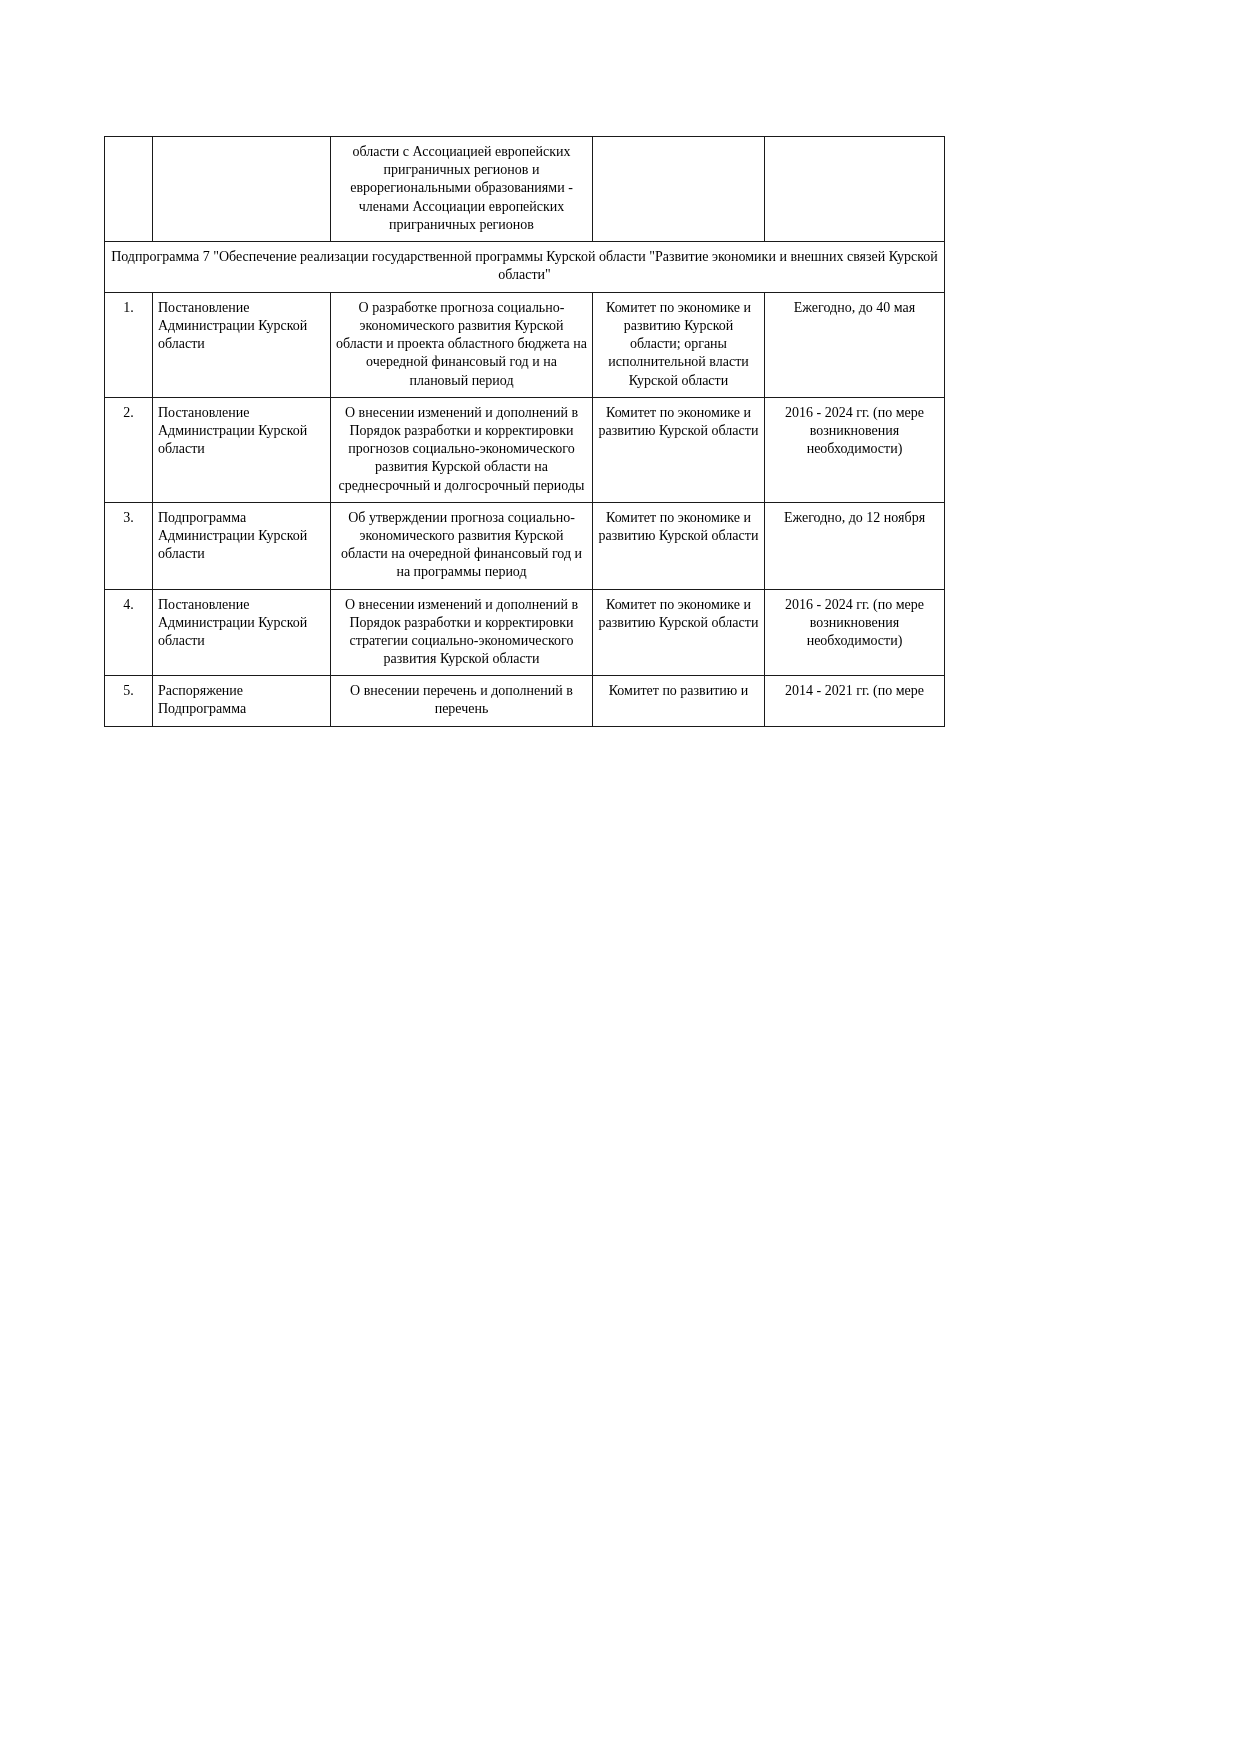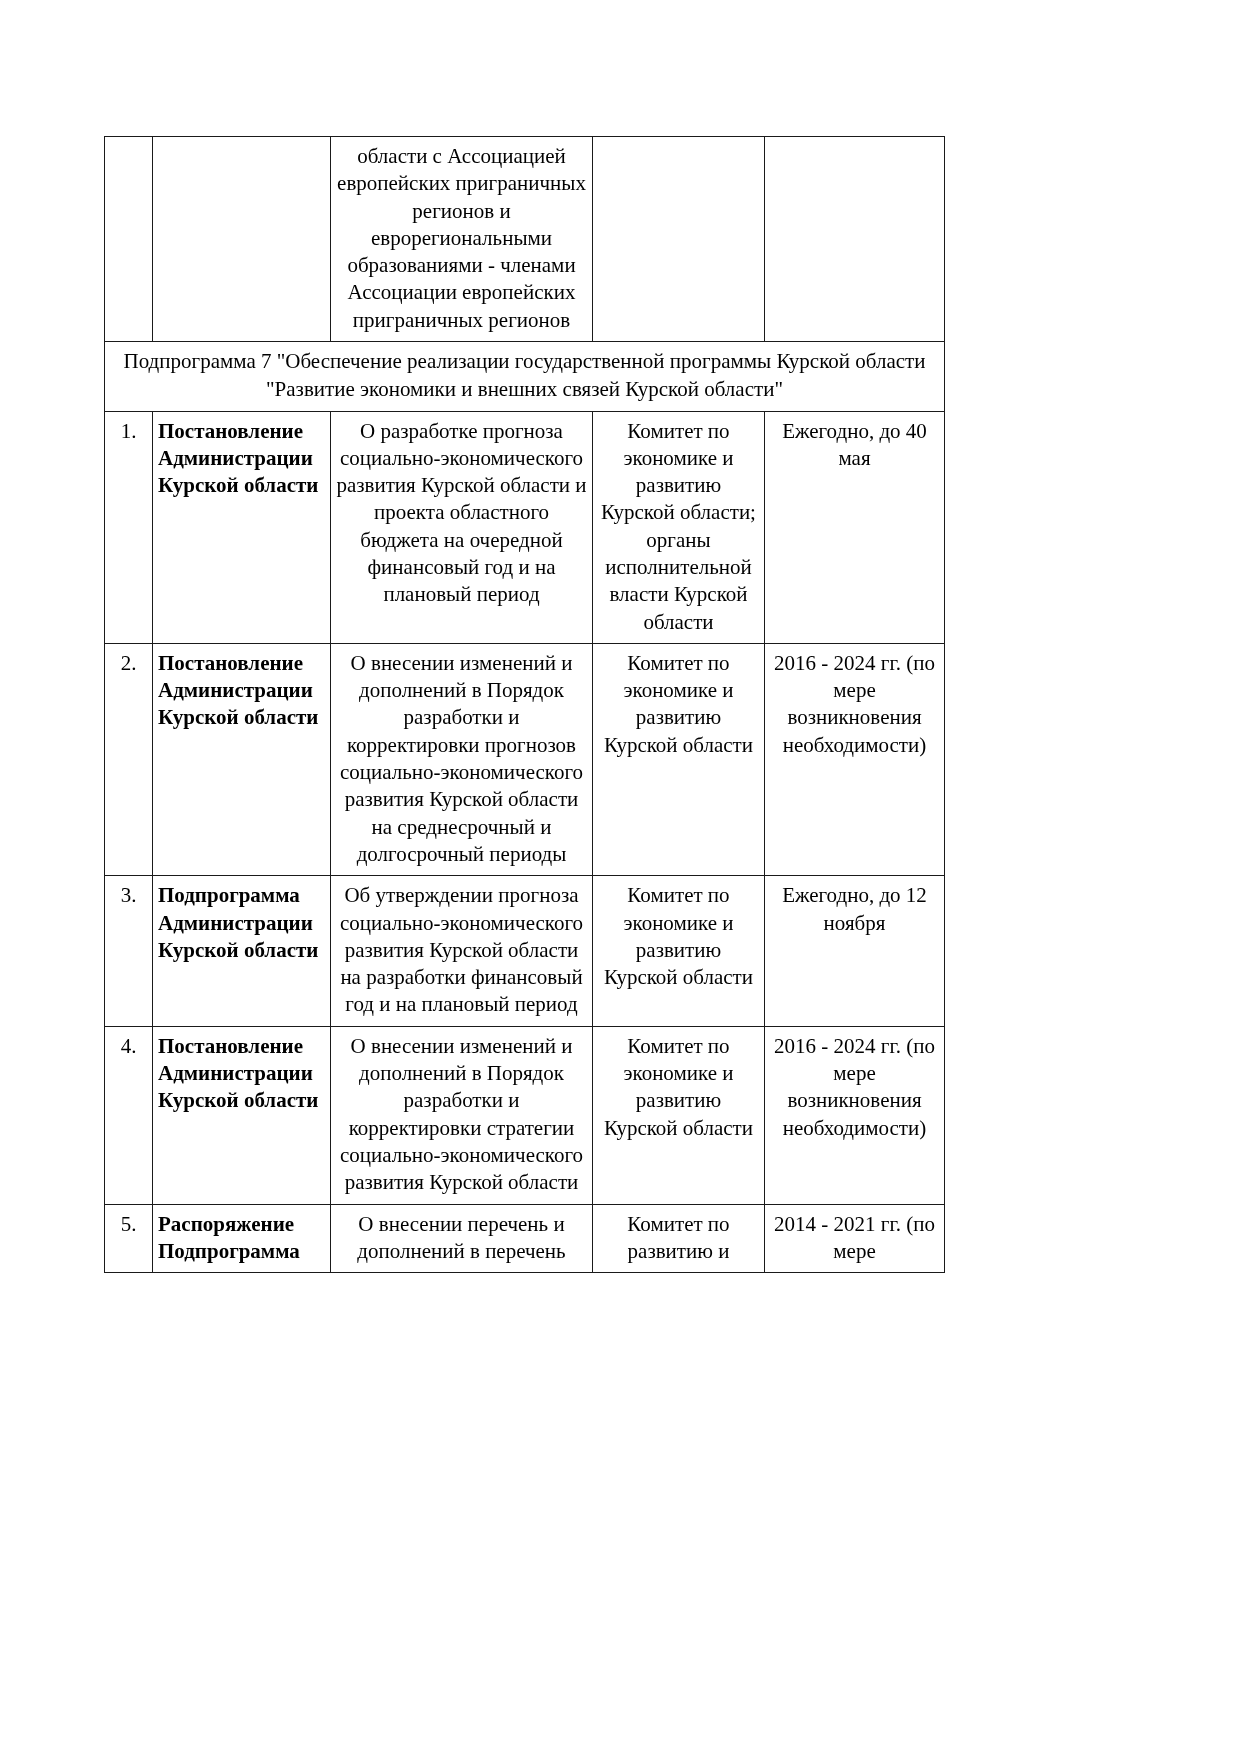--- a/index.html
+++ b/index.html
@@ -27,40 +27,40 @@
   .doc-table-wrap {
     position: absolute;
     left: 104px;
     top: 136px;
     width: 840px;
   }
   table.doc-table {
     border-collapse: collapse;
     width: 840px;
     table-layout: fixed;
-    font-size: 21px;
+    font-size: 14px;
     line-height: 1.30;
   }
   table.doc-table td {
     border: 1.6px solid #1a1a1a;
     vertical-align: top;
     padding: 6px 5px 7px 5px;
     word-wrap: break-word;
     overflow-wrap: break-word;
     hyphens: none;
   }
   
   col.c-num     { width: 48px; }
   col.c-type    { width: 178px; }
   col.c-subject { width: 262px; }
   col.c-exec    { width: 172px; }
   col.c-term    { width: 180px; }
 
   .cell-center { text-align: center; }
-  .cell-left   { text-align: left; font-weight: bold; }
+  .cell-left   { text-align: left; }
   .cell-num    { text-align: center; padding-top: 7px; }
 
   .subprogram-row td {
     text-align: center;
     padding: 10px 22px 11px 22px;
     line-height: 1.32;
   }
 </style>
 </head>
 <body>
@@ -102,21 +102,21 @@
           <td class="cell-num">2.</td>
           <td class="cell-left">Постановление Администрации Курской области</td>
           <td class="cell-center">О внесении изменений и дополнений в Порядок разработки и корректировки прогнозов социально-экономического развития Курской области на среднесрочный и долгосрочный периоды</td>
           <td class="cell-center">Комитет по экономике и развитию Курской области</td>
           <td class="cell-center">2016 - 2024 гг. (по мере возникновения необходимости)</td>
         </tr>
 
         <tr>
           <td class="cell-num">3.</td>
           <td class="cell-left">Подпрограмма Администрации Курской области</td>
-          <td class="cell-center">Об утверждении прогноза социально-экономического развития Курской области на разработки финансовый год и на плановый период</td>
+          <td class="cell-center">Об утверждении прогноза социально-экономического развития Курской области на очередной финансовый год и на программы период</td>
           <td class="cell-center">Комитет по экономике и развитию Курской области</td>
           <td class="cell-center">Ежегодно, до 12 ноября</td>
         </tr>
 
         <tr>
           <td class="cell-num">4.</td>
           <td class="cell-left">Постановление Администрации Курской области</td>
           <td class="cell-center">О внесении изменений и дополнений в Порядок разработки и корректировки стратегии социально-экономического развития Курской области</td>
           <td class="cell-center">Комитет по экономике и развитию Курской области</td>
           <td class="cell-center">2016 - 2024 гг. (по мере возникновения необходимости)</td>

